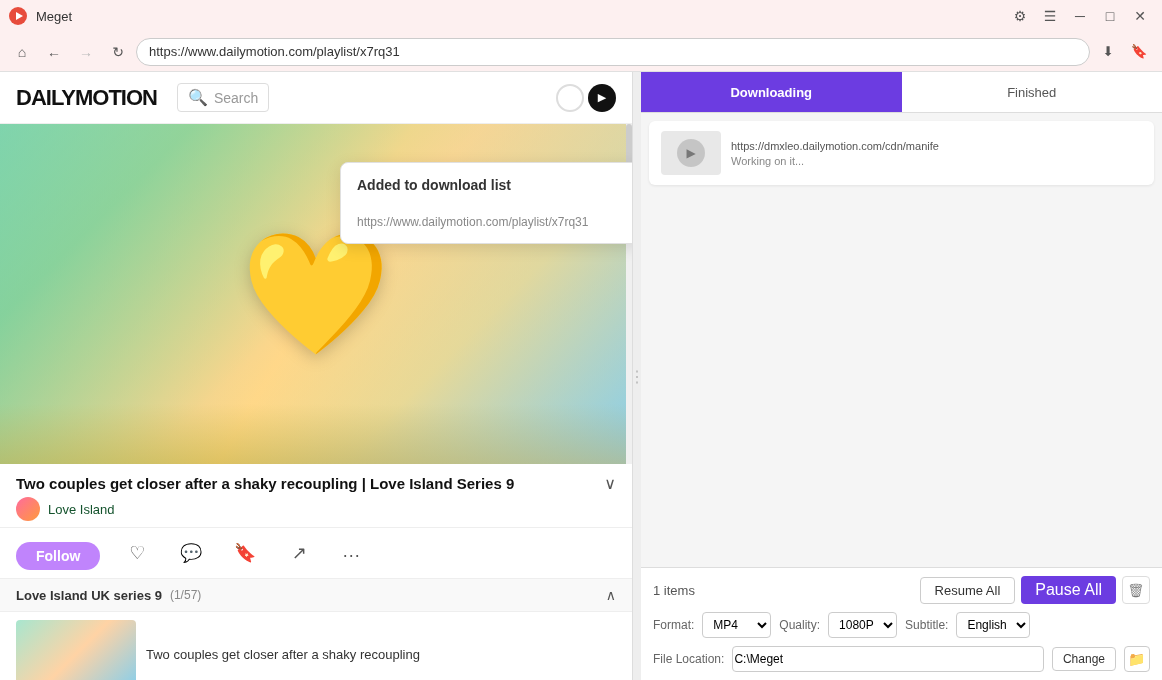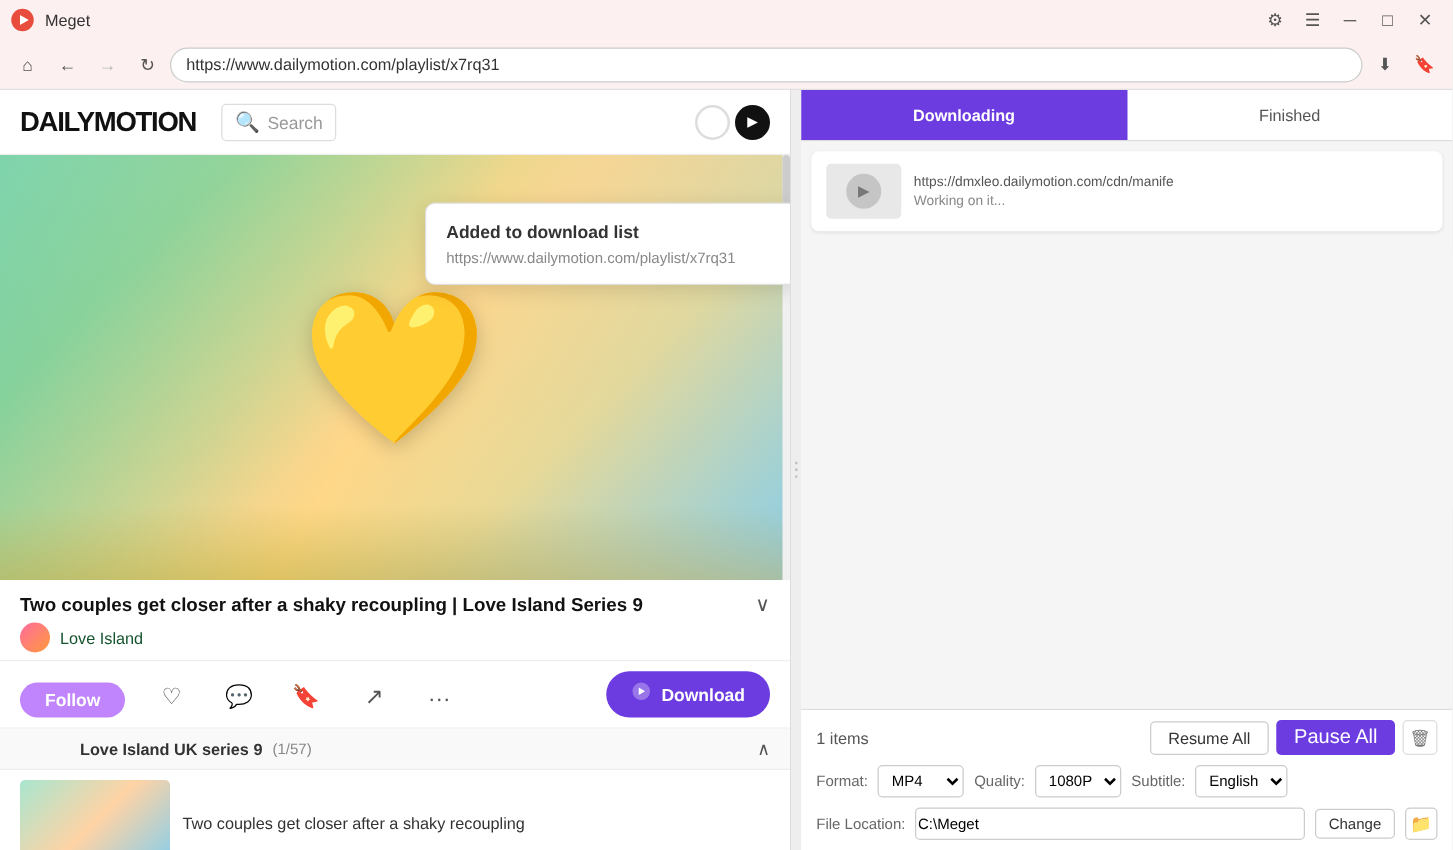--- a/index.html
+++ b/index.html
@@ -66,21 +66,21 @@
     .dm-search-text { font-size: 14px; color: #999; }
 
     
     .download-popup {
       position: absolute; top: 90px; left: 340px;
       background: white; border: 1px solid #e0e0e0;
       border-radius: 8px; padding: 14px 16px;
       box-shadow: 0 4px 16px rgba(0,0,0,0.12);
       z-index: 100; min-width: 300px;
     }
-    .popup-title { font-size: 14px; font-weight: 600; color: #333; margin-bottom: 6px; }
+    .popup-title { font-size: 14px; font-weight: 600; color: #333; margin-bottom: 22px; }
     .popup-url { font-size: 12px; color: #888; }
 
     
     .video-area {
       width: 100%; height: 340px; overflow: hidden; position: relative;
     }
     .video-bg {
       width: 100%; height: 100%;
       background: linear-gradient(135deg, #a8e6cf 0%, #88d8b0 20%, #ffd3a5 50%, #fddb92 70%, #87ceeb 100%);
       position: relative;
@@ -144,21 +144,21 @@
       margin-left: auto;
     }
     .download-btn-icon { font-size: 16px; }
 
     
     .playlist-row {
       display: flex; align-items: center; justify-content: space-between;
       padding: 8px 16px; background: #f9f9f9; border-bottom: 1px solid #eee;
     }
     .playlist-info { display: flex; align-items: center; gap: 8px; }
-    .playlist-title { font-size: 13px; font-weight: 600; color: #333; margin-left: 48px; }
+    .playlist-title { font-size: 13px; font-weight: 600; color: #333; }
     .playlist-count { font-size: 12px; color: #888; }
     .playlist-toggle { background: none; border: none; cursor: pointer; font-size: 14px; color: #555; }
 
     
     .playlist-item {
       display: flex; align-items: center; gap: 10px; padding: 8px 16px;
     }
     .playlist-thumb {
       width: 120px; height: 68px; background: linear-gradient(135deg, #667eea, #764ba2);
       border-radius: 4px; flex-shrink: 0; overflow: hidden;
@@ -339,29 +339,20 @@
       <button class="action-icon-btn">
         <span>💬</span>
       </button>
       <button class="action-icon-btn">
         <span>🔖</span>
       </button>
       <button class="action-icon-btn">
         <span>↗</span>
       </button>
       <button class="more-btn">···</button>
-      <button class="download-btn">
-        <span class="download-btn-icon">
-          <svg width="16" height="16" viewBox="0 0 16 16" fill="white">
-              <circle cx="8" cy="8" r="7" fill="rgba(255,255,255,0.3)"></circle>
-              <polygon points="6,5 11,8 6,11" fill="white"></polygon>
-            </svg>
-        </span>
-        <span>Download</span>
-      </button>
     </div>
 
     <div class="playlist-row">
       <div class="playlist-info">
         <span class="playlist-title">Love Island UK series 9</span>
         <span class="playlist-count">(1/57)</span>
       </div>
       <button class="playlist-toggle">∧</button>
     </div>
 

